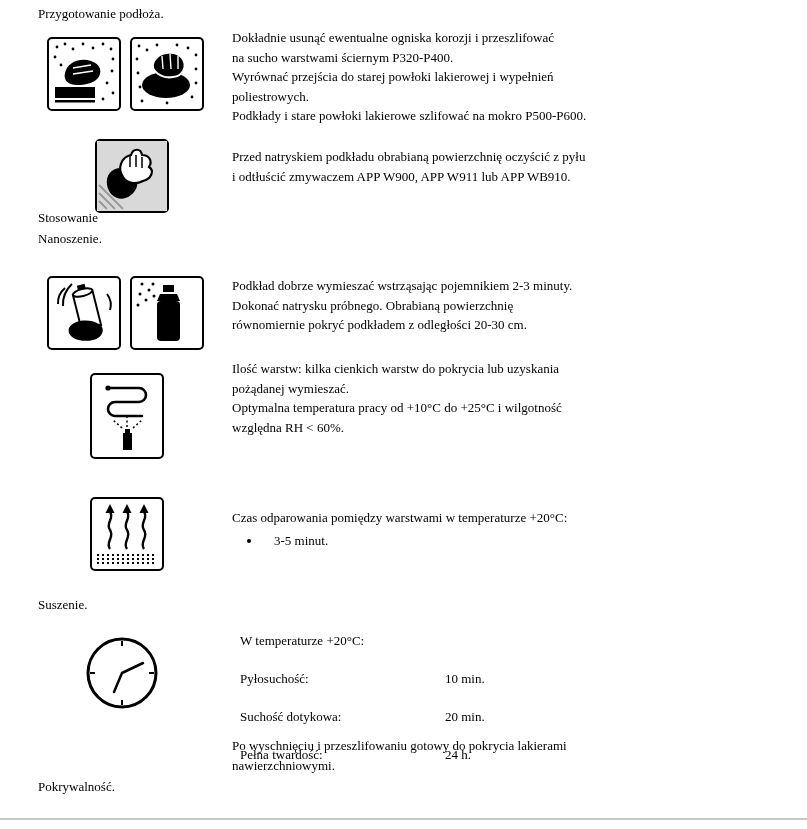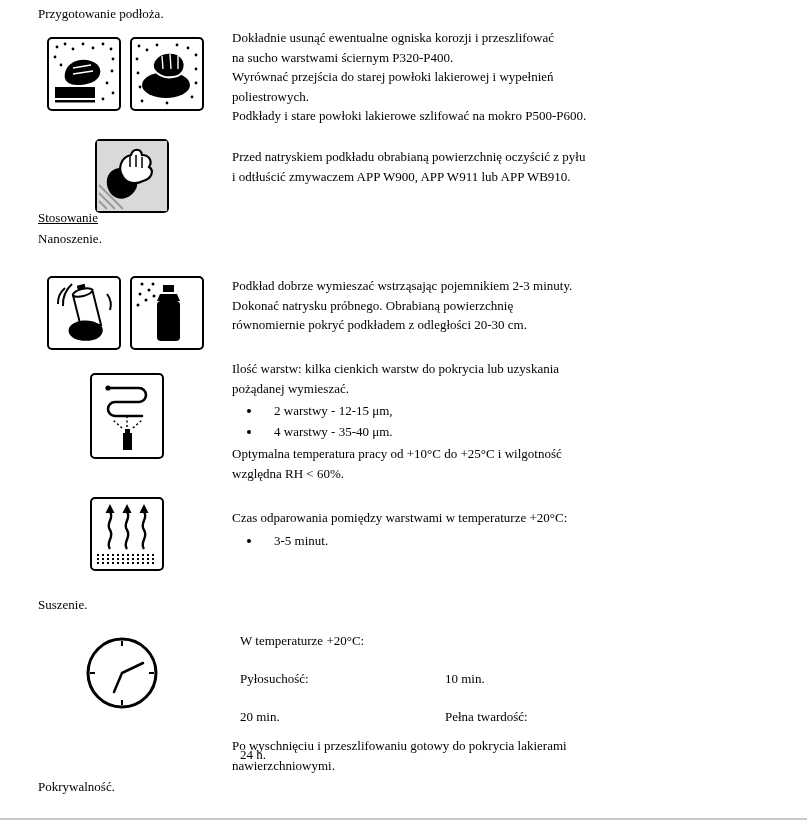--- a/index.html
+++ b/index.html
@@ -9,21 +9,21 @@
     background:#fff;
     color:#000;
     font-family:"Liberation Serif","DejaVu Serif",serif;
     font-size:13px;
     line-height:19.5px;
     overflow:hidden;
   }
   .abs { position:absolute; }
   .pre { white-space:pre-line; }
   .heading { white-space:nowrap; }
-  .underline { text-decoration:underline; }
+  .underline { }
 
   .picto {
     position:absolute;
     width:70px; height:70px;
     border:2px solid #000;
     border-radius:5px;
     background:#fff;
     box-sizing:content-box;
   }
   .picto svg { display:block; width:100%; height:100%; }
@@ -167,24 +167,20 @@
           <path d="M41,53 l9,-8"></path>
       </g>
       <rect x="33" y="54" width="5" height="4" fill="#000"></rect>
       <rect x="31" y="58" width="9" height="17" fill="#000"></rect>
     </svg>
   </span>
 
   <div class="abs" style="left:232px; top:359px; width:560px;">
     <div class="pre">Ilość warstw: kilka cienkich warstw do pokrycia lub uzyskania
 pożądanej wymieszać.</div>
-    <ul class="bullets">
-      <li>2 warstwy - 12-15 μm,</li>
-      <li>4 warstwy - 35-40 μm.</li>
-    </ul>
     <div class="pre">Optymalna temperatura pracy od +10°C do +25°C i wilgotność
 względna RH &lt; 60%.</div>
   </div>
 
   <span class="picto" style="left:90px; top:497px;">
     <svg viewBox="0 0 70 70">
       <g stroke="#000" stroke-width="2.4" fill="none">
         <path d="M18,50 C13,43 23,38 18,31 C13,24 23,19 18,13"></path>
         <path d="M35,50 C30,43 40,38 35,31 C30,24 40,19 35,13"></path>
         <path d="M52,50 C47,43 57,38 52,31 C47,24 57,19 52,13"></path>
@@ -217,20 +213,21 @@
       <path d="M38,6 v5 M38,65 v5 M6,38 h5 M65,38 h5" stroke="#000" stroke-width="2"></path>
       <path d="M38,38 L59,28 M38,38 L30,57" stroke="#000" stroke-width="2.5" stroke-linecap="round"></path>
     </svg>
   </span>
 
   <div class="abs" style="left:240px; top:630px; width:420px;">
     <div style="line-height:22px;">W temperaturze +20°C:</div>
     <div class="dry-grid">
       <div>Pyłosuchość:</div>
       <div>10 min.</div>
+      <div>Suchość dotykowa:</div>
       <div>20 min.</div>
       <div>Pełna twardość:</div>
       <div>24 h.</div>
     </div>
   </div>
 
   <div class="abs heading" style="left:38px; top:777px;">Pokrywalność.</div>
   <div class="abs pre" style="left:232px; top:736px; width:560px;">Po wyschnięciu i przeszlifowaniu gotowy do pokrycia lakierami
 nawierzchniowymi.</div>
 

